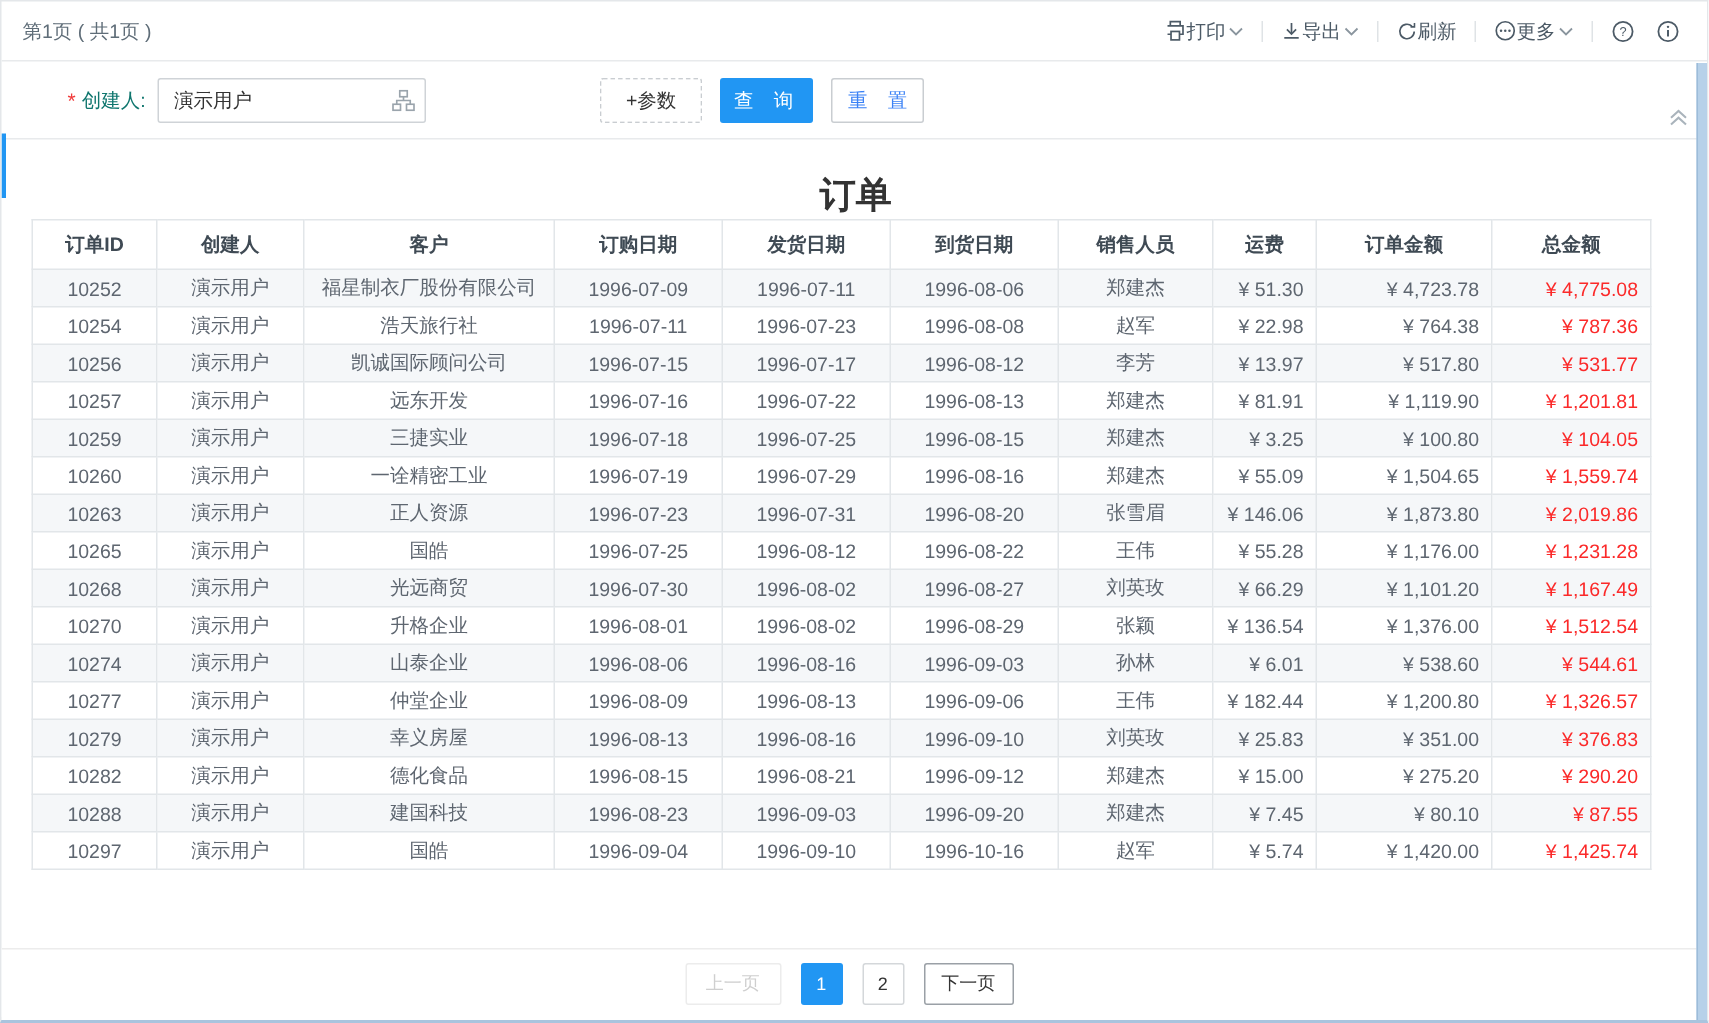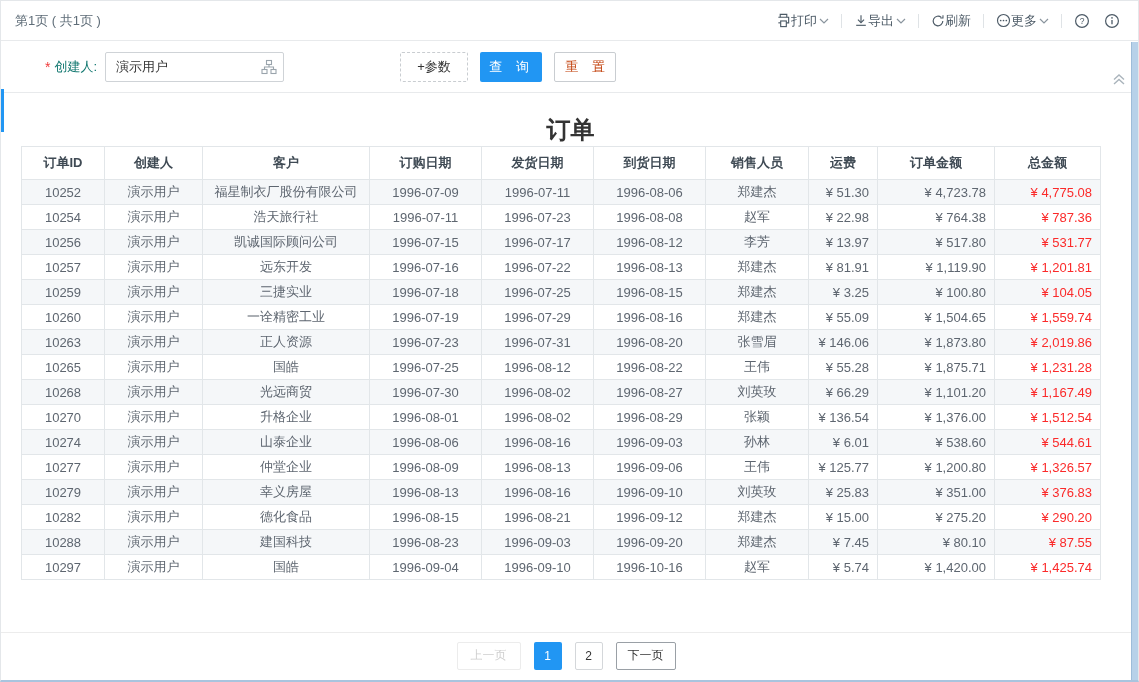--- a/index.html
+++ b/index.html
@@ -19,21 +19,21 @@
   .parambar{ height:52px; display:flex; align-items:center; padding-left:44px; border-bottom:1px solid #e8eaec; position:relative; }
   .req{ color:#f03b3b; font-size:14px; margin-right:4px; }
   .param-label{ font-size:13px; color:#0f766e; margin-right:8px; }
   .param-input{ position:relative; width:179px; height:30px; }
   .param-input input{ width:100%; height:100%; border:1px solid #cfd3d7; border-radius:2px; font-size:13px; color:#333; padding:0 28px 0 10px; font-family:inherit; outline:none; }
   .org-icon{ position:absolute; right:7px; top:7px; color:#9aa4ac; }
   .param-btns{ display:flex; align-items:center; margin-left:116px; gap:12px; }
   .btn{ height:30px; border-radius:2px; font-size:13px; display:flex; align-items:center; justify-content:center; cursor:pointer; font-family:inherit; }
   .btn-dashed{ width:68px; border:1px dashed #c9cdd1; background:#fff; color:#333; }
   .btn-primary{ width:62px; border:none; background:#2196f3; color:#fff; letter-spacing:5px; padding-left:1px; }
-  .btn-plain{ width:62px; border:1px solid #c9cdd1; background:#fff; color:#c2410c; letter-spacing:5px; padding-left:5px; }
+  .btn-plain{ width:62px; border:1px solid #c9cdd1; background:#fff; color:#3b82f6; letter-spacing:5px; padding-left:5px; }
   .collapse-chevron{ position:absolute; right:12px; bottom:2px; color:#aab4bc; cursor:pointer; }
 
   
   .report{ padding-top:21px; }
   .report-title{ width:1079px; margin-left:30px; text-align:center; font-size:24px; font-weight:bold; color:#333; }
   table{ border-collapse:collapse; table-layout:fixed; width:1079px; margin-left:20px; }
   col.c0{width:83px} col.c1{width:98px} col.c2{width:167px} col.c3{width:112px} col.c4{width:112px}
   col.c5{width:112px} col.c6{width:103px} col.c7{width:69px} col.c8{width:117px} col.c9{width:106px}
   th,td{ border:1px solid #e2e6e9; overflow:hidden; white-space:nowrap; }
   thead th{ height:33px; font-size:13px; font-weight:bold; color:#3f4a54; text-align:center; background:#fff; }
@@ -281,21 +281,21 @@
           </tr>
           <tr>
             <td>10265</td>
             <td>演示用户</td>
             <td>国皓</td>
             <td>1996-07-25</td>
             <td>1996-08-12</td>
             <td>1996-08-22</td>
             <td>王伟</td>
             <td class="num">¥ 55.28</td>
-            <td class="num">¥ 1,875.71</td>
+            <td class="num">¥ 1,176.00</td>
             <td class="total">¥ 1,231.28</td>
           </tr>
           <tr>
             <td>10268</td>
             <td>演示用户</td>
             <td>光远商贸</td>
             <td>1996-07-30</td>
             <td>1996-08-02</td>
             <td>1996-08-27</td>
             <td>刘英玫</td>
@@ -328,21 +328,21 @@
             <td class="total">¥ 544.61</td>
           </tr>
           <tr>
             <td>10277</td>
             <td>演示用户</td>
             <td>仲堂企业</td>
             <td>1996-08-09</td>
             <td>1996-08-13</td>
             <td>1996-09-06</td>
             <td>王伟</td>
-            <td class="num">¥ 125.77</td>
+            <td class="num">¥ 182.44</td>
             <td class="num">¥ 1,200.80</td>
             <td class="total">¥ 1,326.57</td>
           </tr>
           <tr>
             <td>10279</td>
             <td>演示用户</td>
             <td>幸义房屋</td>
             <td>1996-08-13</td>
             <td>1996-08-16</td>
             <td>1996-09-10</td>

